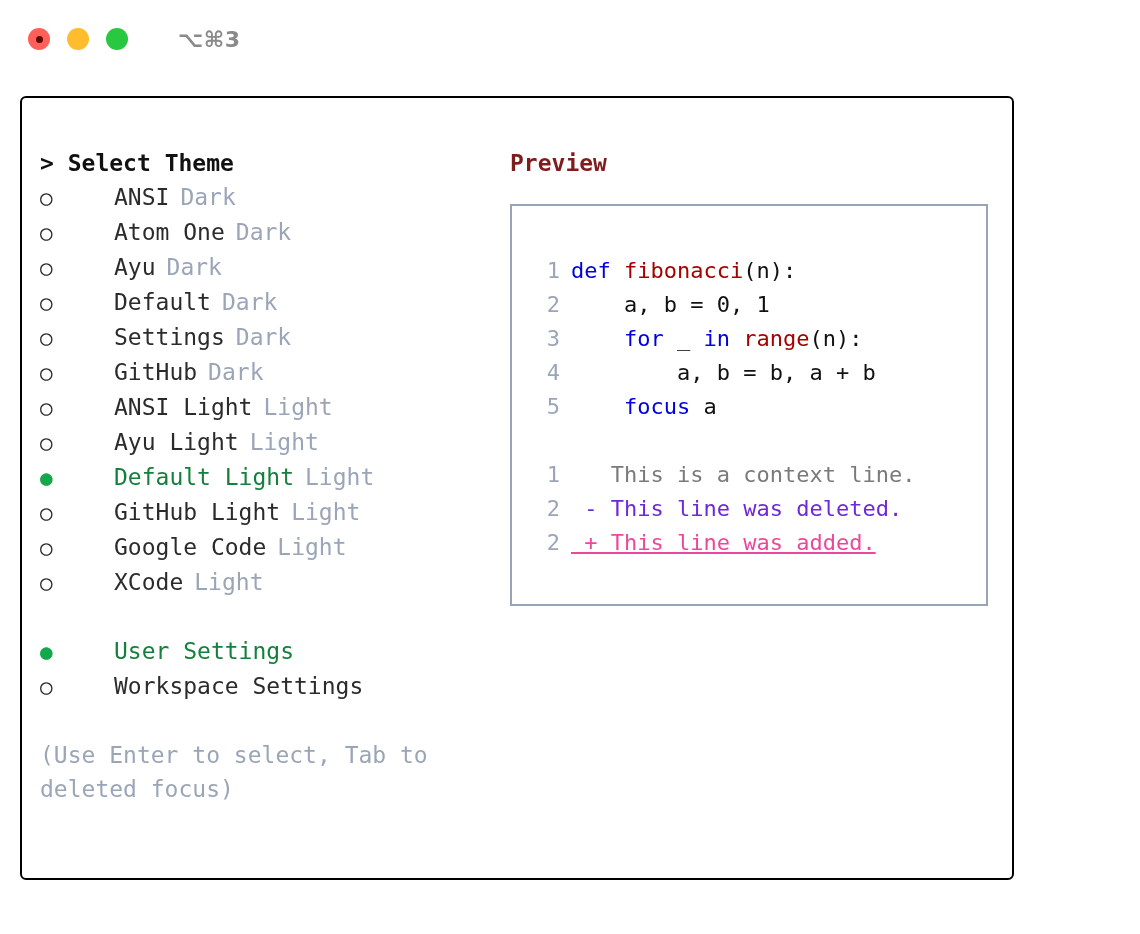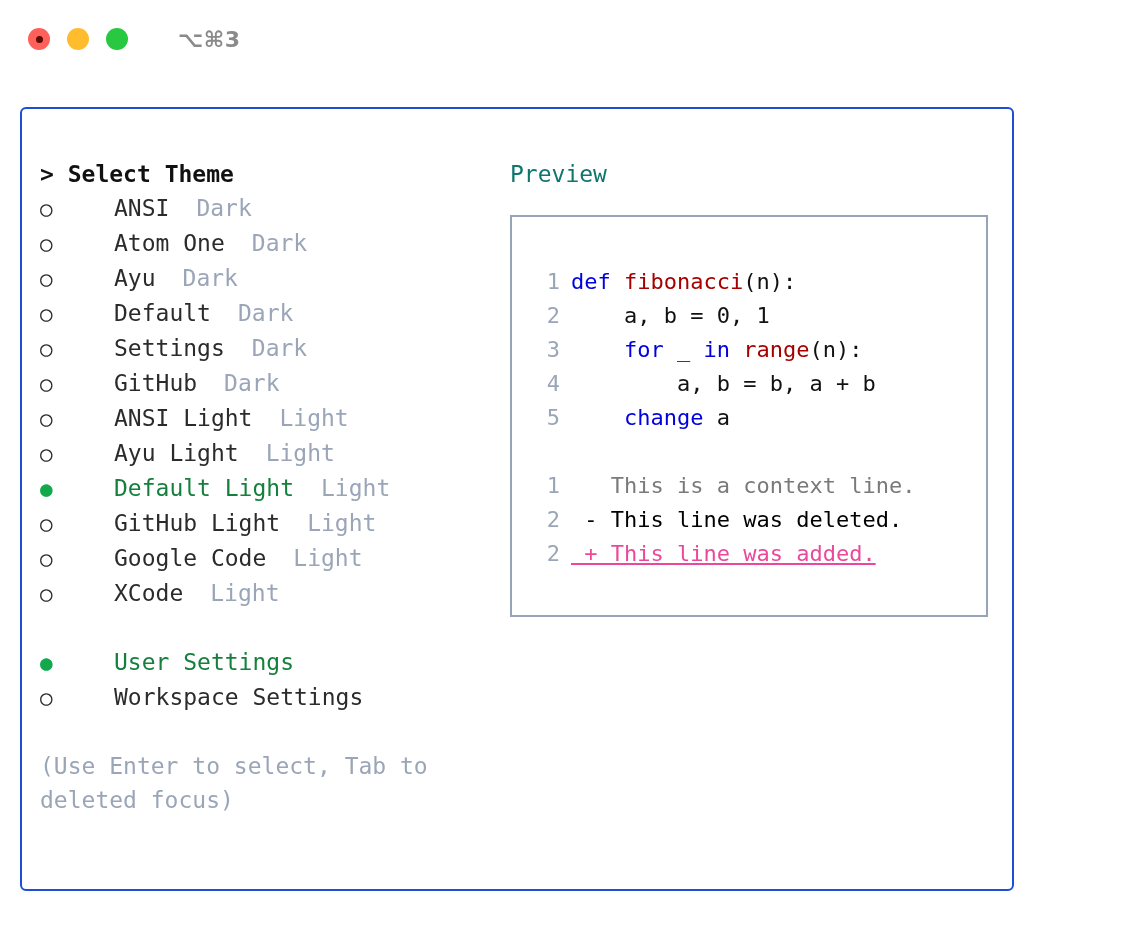--- a/index.html
+++ b/index.html
@@ -66,24 +66,24 @@
     font-weight: bold;
     color: #8a8a8a;
     letter-spacing: 0.5px;
     font-family: "DejaVu Sans", "Liberation Sans", sans-serif;
   }
 
   
   .panel {
     position: absolute;
     left: 20px;
-    top: 107px;
+    top: 96px;
     width: 994px;
     height: 784px;
-    border: 2px solid #1d4ed8;
+    border: 2px solid #000000;
     border-radius: 6px;
     box-sizing: border-box;
     background: #ffffff;
   }
 
   .panel-inner {
     position: absolute;
     left: 0; top: 0;
     width: 100%; height: 100%;
     display: flex;
@@ -125,21 +125,20 @@
     color: #2b2b2b;
   }
   .marker.sel {
     color: #12a84b;
   }
   .row.selected .label { color: #15803d; }
   .label { color: #2b2b2b; margin-left: 48px; }
   .variant {
     color: #9aa5b8;
     padding-left: 11px;
-    margin-left: 16px;
   }
   .row.selected .variant { color: #9aa5b8; }
 
   .apply-title {
     font-size: 23px;
     font-weight: bold;
     color: #111111;
     line-height: 34px;
     white-space: pre;
     padding-left: 26px;
@@ -152,22 +151,22 @@
     font-size: 23px;
     color: #9aa5b8;
     line-height: 34px;
     width: 400px;
     white-space: pre-wrap;
   }
 
   
   .preview-title {
     font-size: 23px;
-    font-weight: normal;
-    color: #0f766e;
+    font-weight: bold;
+    color: #7f1d1d;
     line-height: 34px;
     padding-left: 0px;
   }
   .preview-box {
     margin-top: 24px;
     width: 478px;
     height: 402px;
     border: 2px solid #97a3b6;
     background: #ffffff;
     box-sizing: border-box;
@@ -186,21 +185,21 @@
     flex: 0 0 34px;
     text-align: right;
     color: #9aa5b8;
     padding-right: 11px;
     box-sizing: content-box;
   }
   .code-text { color: #111111; }
   .kw  { color: #0000e0; }
   .fn  { color: #a60000; text-align: center; }
   .ctx { color: #7a7a7a; }
-  .del { color: #000000; }
+  .del { color: #6d28d9; }
   .add { color: #ec4899; text-decoration: underline; }
   .blank-line { height: 34px; }
 </style>
 </head>
 <body>
 
 <div class="window">
 
   <div class="titlebar">
     <div class="traffic">
@@ -244,21 +243,21 @@
       </div>
 
       <div class="col-right">
         <div class="preview-title">Preview</div>
         <div class="preview-box">
           <div id="code-block">
               <div class="code-line"><span class="lineno">1</span><span class="kw">def </span><span class="fn">fibonacci</span><span class="code-text">(n):</span></div>
               <div class="code-line"><span class="lineno">2</span><span class="code-text">    a, b = 0, 1</span></div>
               <div class="code-line"><span class="lineno">3</span><span class="code-text">    </span><span class="kw">for</span><span class="code-text"> _ </span><span class="kw">in</span><span class="code-text"> </span><span class="fn">range</span><span class="code-text">(n):</span></div>
               <div class="code-line"><span class="lineno">4</span><span class="code-text">        a, b = b, a + b</span></div>
-              <div class="code-line"><span class="lineno">5</span><span class="code-text">    </span><span class="kw">change</span><span class="code-text"> a</span></div>
+              <div class="code-line"><span class="lineno">5</span><span class="code-text">    </span><span class="kw">focus</span><span class="code-text"> a</span></div>
             </div>
           <div class="blank-line"></div>
           <div id="diff-block">
               <div class="code-line"><span class="lineno">1</span><span class="ctx">   This is a context line.</span></div>
               <div class="code-line"><span class="lineno">2</span><span class="del"> - This line was deleted.</span></div>
               <div class="code-line"><span class="lineno">2</span><span class="add"> + This line was added.</span></div>
             </div>
         </div>
       </div>
 

